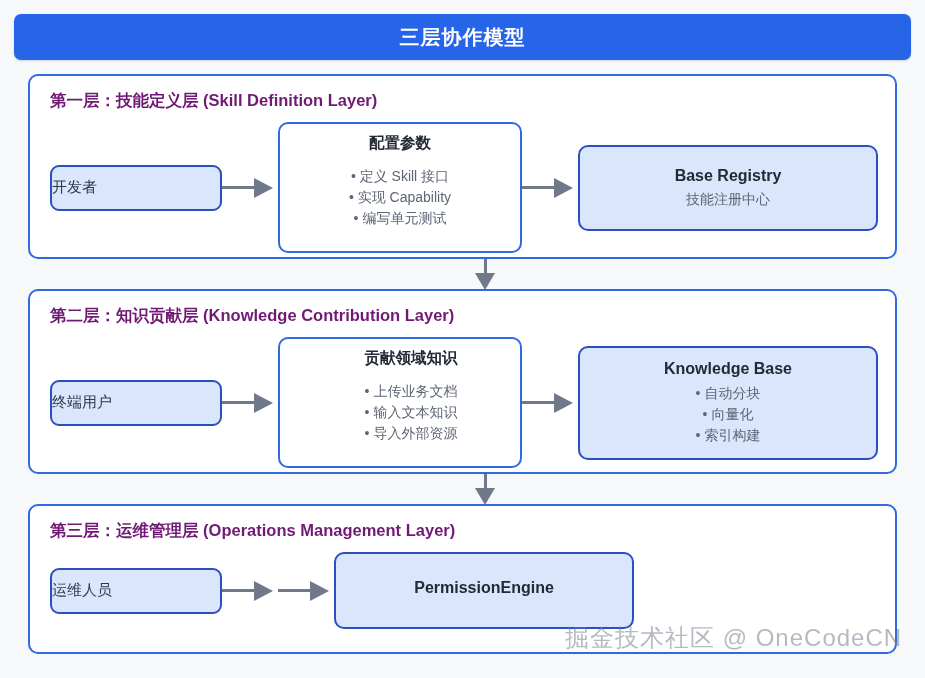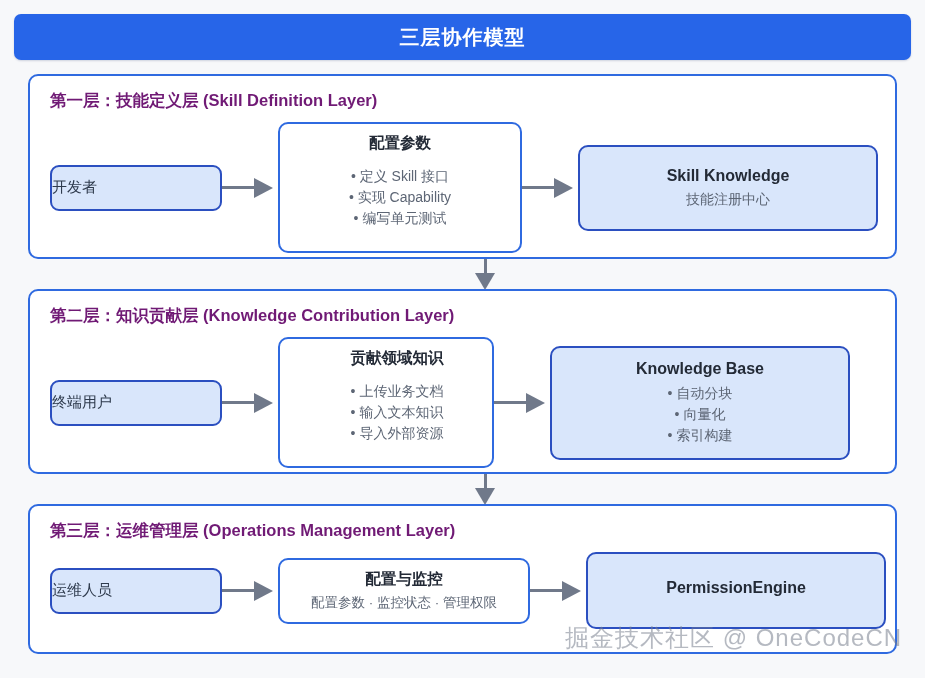--- a/index.html
+++ b/index.html
@@ -209,21 +209,21 @@
   
   #layer-1 { margin-top: 14px; height: 185px; }
   #layer-2 { height: 185px; }
   #layer-3 { height: 150px; }
 
   #layer-1 .action-box { width: 244px; }
   #layer-1 .component-box { width: 300px; padding-top: 20px; padding-bottom: 20px; }
   #layer-1 .arrow-h.a1 { width: 56px; }
   #layer-1 .arrow-h.a2 { width: 56px; }
 
-  #layer-2 .action-box { width: 216px; padding-left: 40px; }
+  #layer-2 .action-box { width: 244px; padding-left: 40px; }
   #layer-2 .component-box { width: 300px; }
 
   #layer-3 .action-box { width: 252px; }
   #layer-3 .component-box { width: 300px; padding-top: 25px; padding-bottom: 30px; }
 </style>
 </head>
 <body>
 
 <div class="page">
 
@@ -252,21 +252,21 @@
           <li>• 编写单元测试</li>
         </ul>
       </div>
 
       <div class="arrow-h a2">
         <div class="shaft"></div>
         <div class="head"></div>
       </div>
 
       <div class="component-box">
-        <div class="component-title">Skill Knowledge</div>
+        <div class="component-title">Base Registry</div>
         <div class="component-sub">技能注册中心</div>
       </div>
 
     </div>
   </div>
 
   <div class="connector">
     <div class="v-shaft"></div>
     <div class="v-head"></div>
   </div>
@@ -321,24 +321,20 @@
 
       <div class="actor-box">
         <span>运维人员</span>
       </div>
 
       <div class="arrow-h">
         <div class="shaft"></div>
         <div class="head"></div>
       </div>
 
-      <div class="action-box">
-        <div class="action-title">配置与监控</div>
-        <div class="action-sub">配置参数 · 监控状态 · 管理权限</div>
-      </div>
 
       <div class="arrow-h">
         <div class="shaft"></div>
         <div class="head"></div>
       </div>
 
       <div class="component-box">
         <div class="component-title">PermissionEngine</div>
       </div>
 

